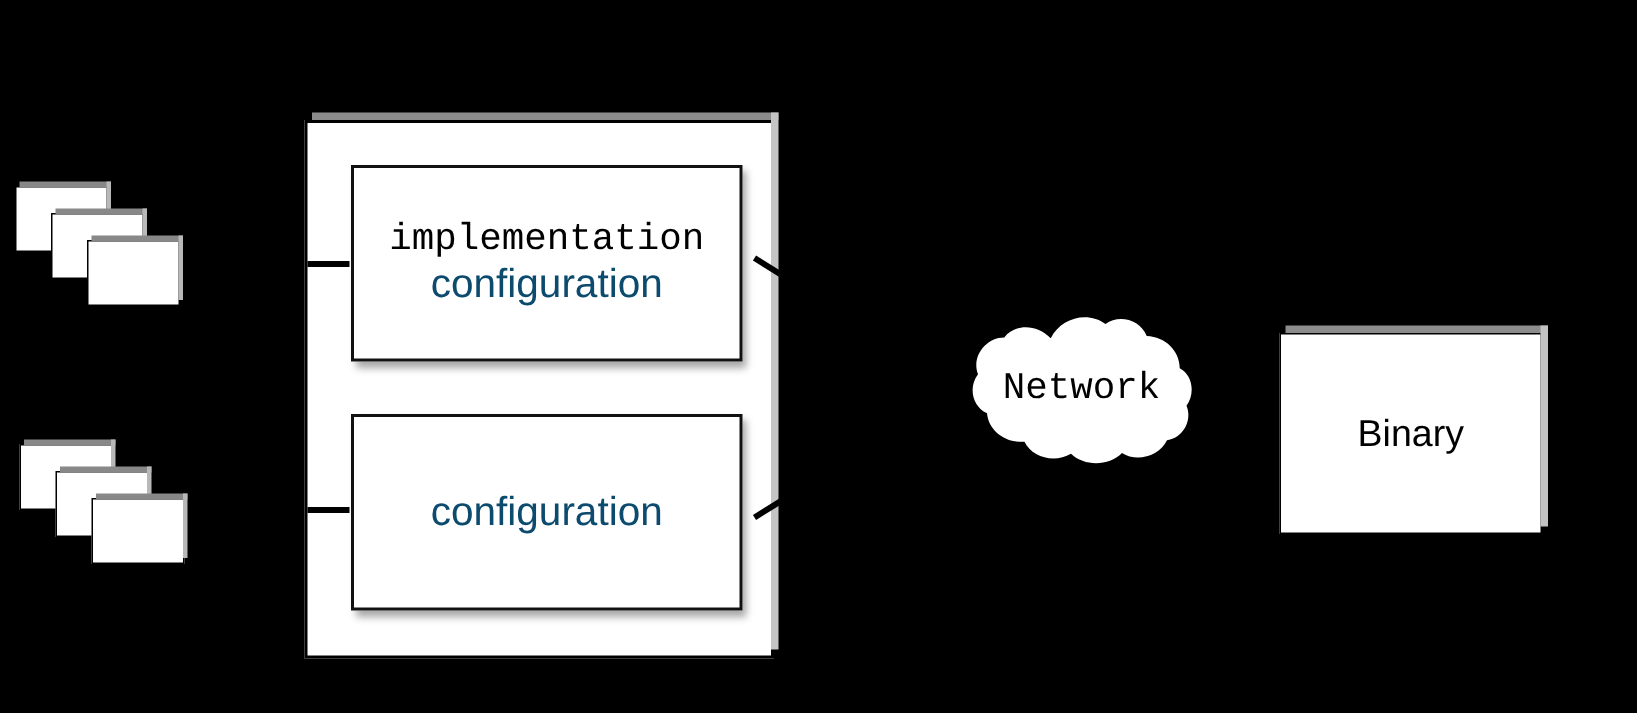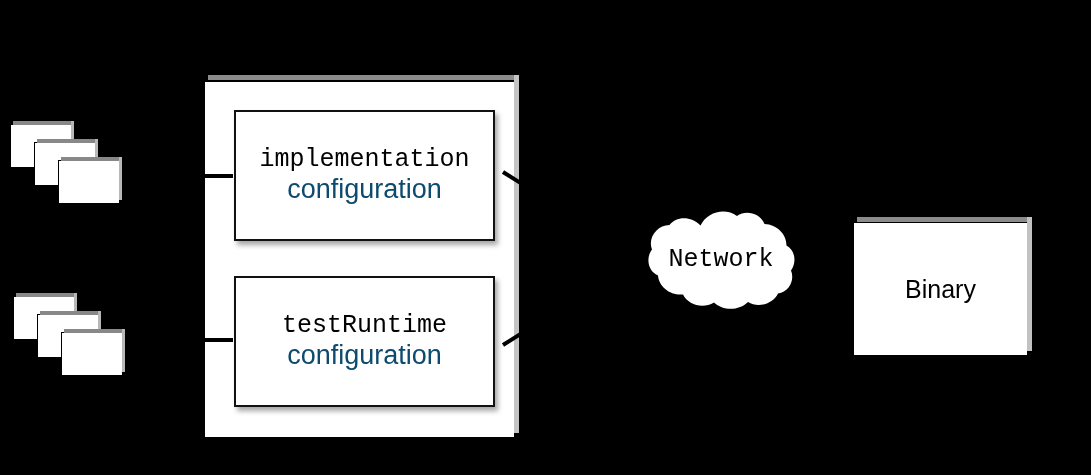--- a/index.html
+++ b/index.html
@@ -177,21 +177,20 @@
   </div>
 
   <div class="outer-box" style="left:203px; top:80px; width:313px; height:359px;">
 
     <div class="config-box" style="left:29px; top:28px; width:261px; height:131px;">
       <div class="config-mono">implementation</div>
       <div class="config-sans">configuration</div>
     </div>
 
     <div class="config-box" style="left:29px; top:194px; width:261px; height:131px;">
-      <div class="config-mono">testRuntime</div>
       <div class="config-sans">configuration</div>
     </div>
   </div>
 
   <div class="stub-h" style="left:205px; top:174px; width:28px;"></div>
   <div class="stub-h" style="left:205px; top:338px; width:28px;"></div>
 
   <div class="stub-diag" style="left:503px; top:170px; width:28px; transform: rotate(32deg);"></div>
   <div class="stub-diag" style="left:503px; top:343px; width:28px; transform: rotate(-32deg);"></div>
 

